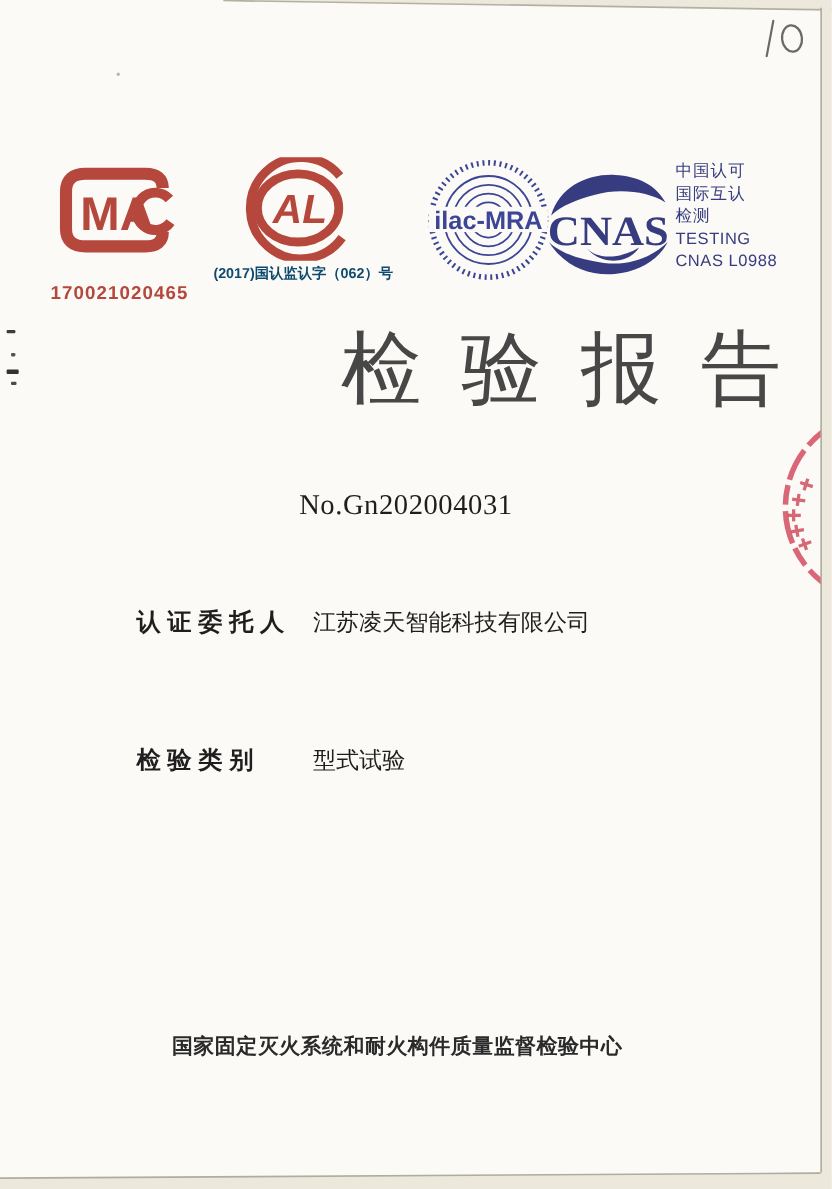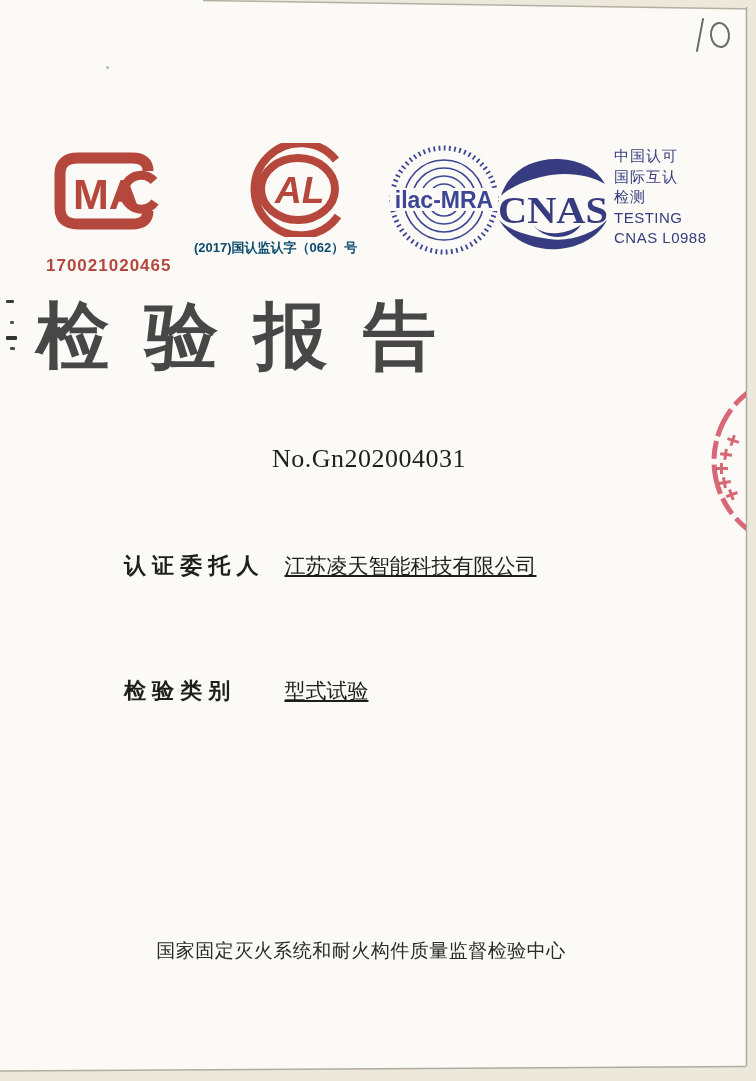--- a/index.html
+++ b/index.html
@@ -16,64 +16,63 @@
   }
   .edges{position:absolute;inset:0;z-index:1;pointer-events:none;}
   .layer{position:absolute;z-index:2;}
 
   
   .cma-wrap{left:46px;top:150px;width:124px;text-align:center;}
   .cma-number{
     margin-top:20px;color:#b5473c;font-weight:bold;
     font-size:17px;letter-spacing:1px;
   }
-  .cal-wrap{left:194px;top:143px;width:158px;text-align:right;}
+  .cal-wrap{left:194px;top:143px;width:158px;text-align:center;}
   .cal-caption{
     margin-top:-2px;color:#0c4a6e;font-weight:bold;font-size:13px;
     white-space:nowrap;
   }
   .ilac-wrap{left:388px;top:141px;}
   .cnas-wrap{left:497px;top:153px;}
   .cnas-info{
     left:614px;top:146px;color:#363c7f;font-weight:normal;
     font-size:15px;line-height:20.5px;letter-spacing:1px;
   }
   .cnas-info .en{letter-spacing:0.5px;}
 
   
   .doc-title{
-    left:0;top:290px;width:746px;text-align:left;
-    font-size:73px;line-height:92px;font-weight:bold;color:#474747;
-    letter-spacing:36px;padding-left:36px;box-sizing:border-box;
+    left:0;top:290px;width:746px;text-align:right;
+    font-size:73px;line-height:92px;font-weight:normal;color:#474747;
+    letter-spacing:36px;padding-left:47px;box-sizing:border-box;
     white-space:nowrap;
   }
   .report-no{
     left:0;top:444px;width:738px;text-align:center;
     font-family:"Liberation Serif",serif;font-weight:normal;
     font-size:26px;color:#1e1e1e;letter-spacing:0.5px;
   }
 
   
   .field-row{left:124px;white-space:nowrap;color:#1e1e1e;}
   .field-row .label{
     display:inline-block;width:142px;font-weight:bold;font-size:22px;
     vertical-align:baseline;
   }
   .field-row .value{
     display:inline-block;margin-left:14px;font-size:21px;
     font-family:"Liberation Serif",serif;
-    text-decoration:underline;
   }
   .row1{top:551px;}
   .row2{top:602px;}
   .row3{top:676px;}
 
   .footer-org{
     left:0;top:938px;width:722px;text-align:center;
-    font-weight:normal;font-size:19px;color:#2a2a2a;letter-spacing:0.5px;
+    font-weight:bold;font-size:19px;color:#2a2a2a;letter-spacing:0.5px;
   }
 
   
   .handwritten{left:692px;top:14px;}
   .stamp{left:700px;top:391px;}
   .edge-mark{position:absolute;z-index:2;border-radius:1px;}
   .m1{left:6px;top:300px;width:8px;height:3px;background:#3c3c3c;}
   .m2{left:10px;top:321px;width:4px;height:3px;background:#555;}
   .m3{left:6px;top:336px;width:11px;height:4px;background:#333;}
   .m4{left:10px;top:347px;width:5px;height:3px;background:#4a4a4a;}

